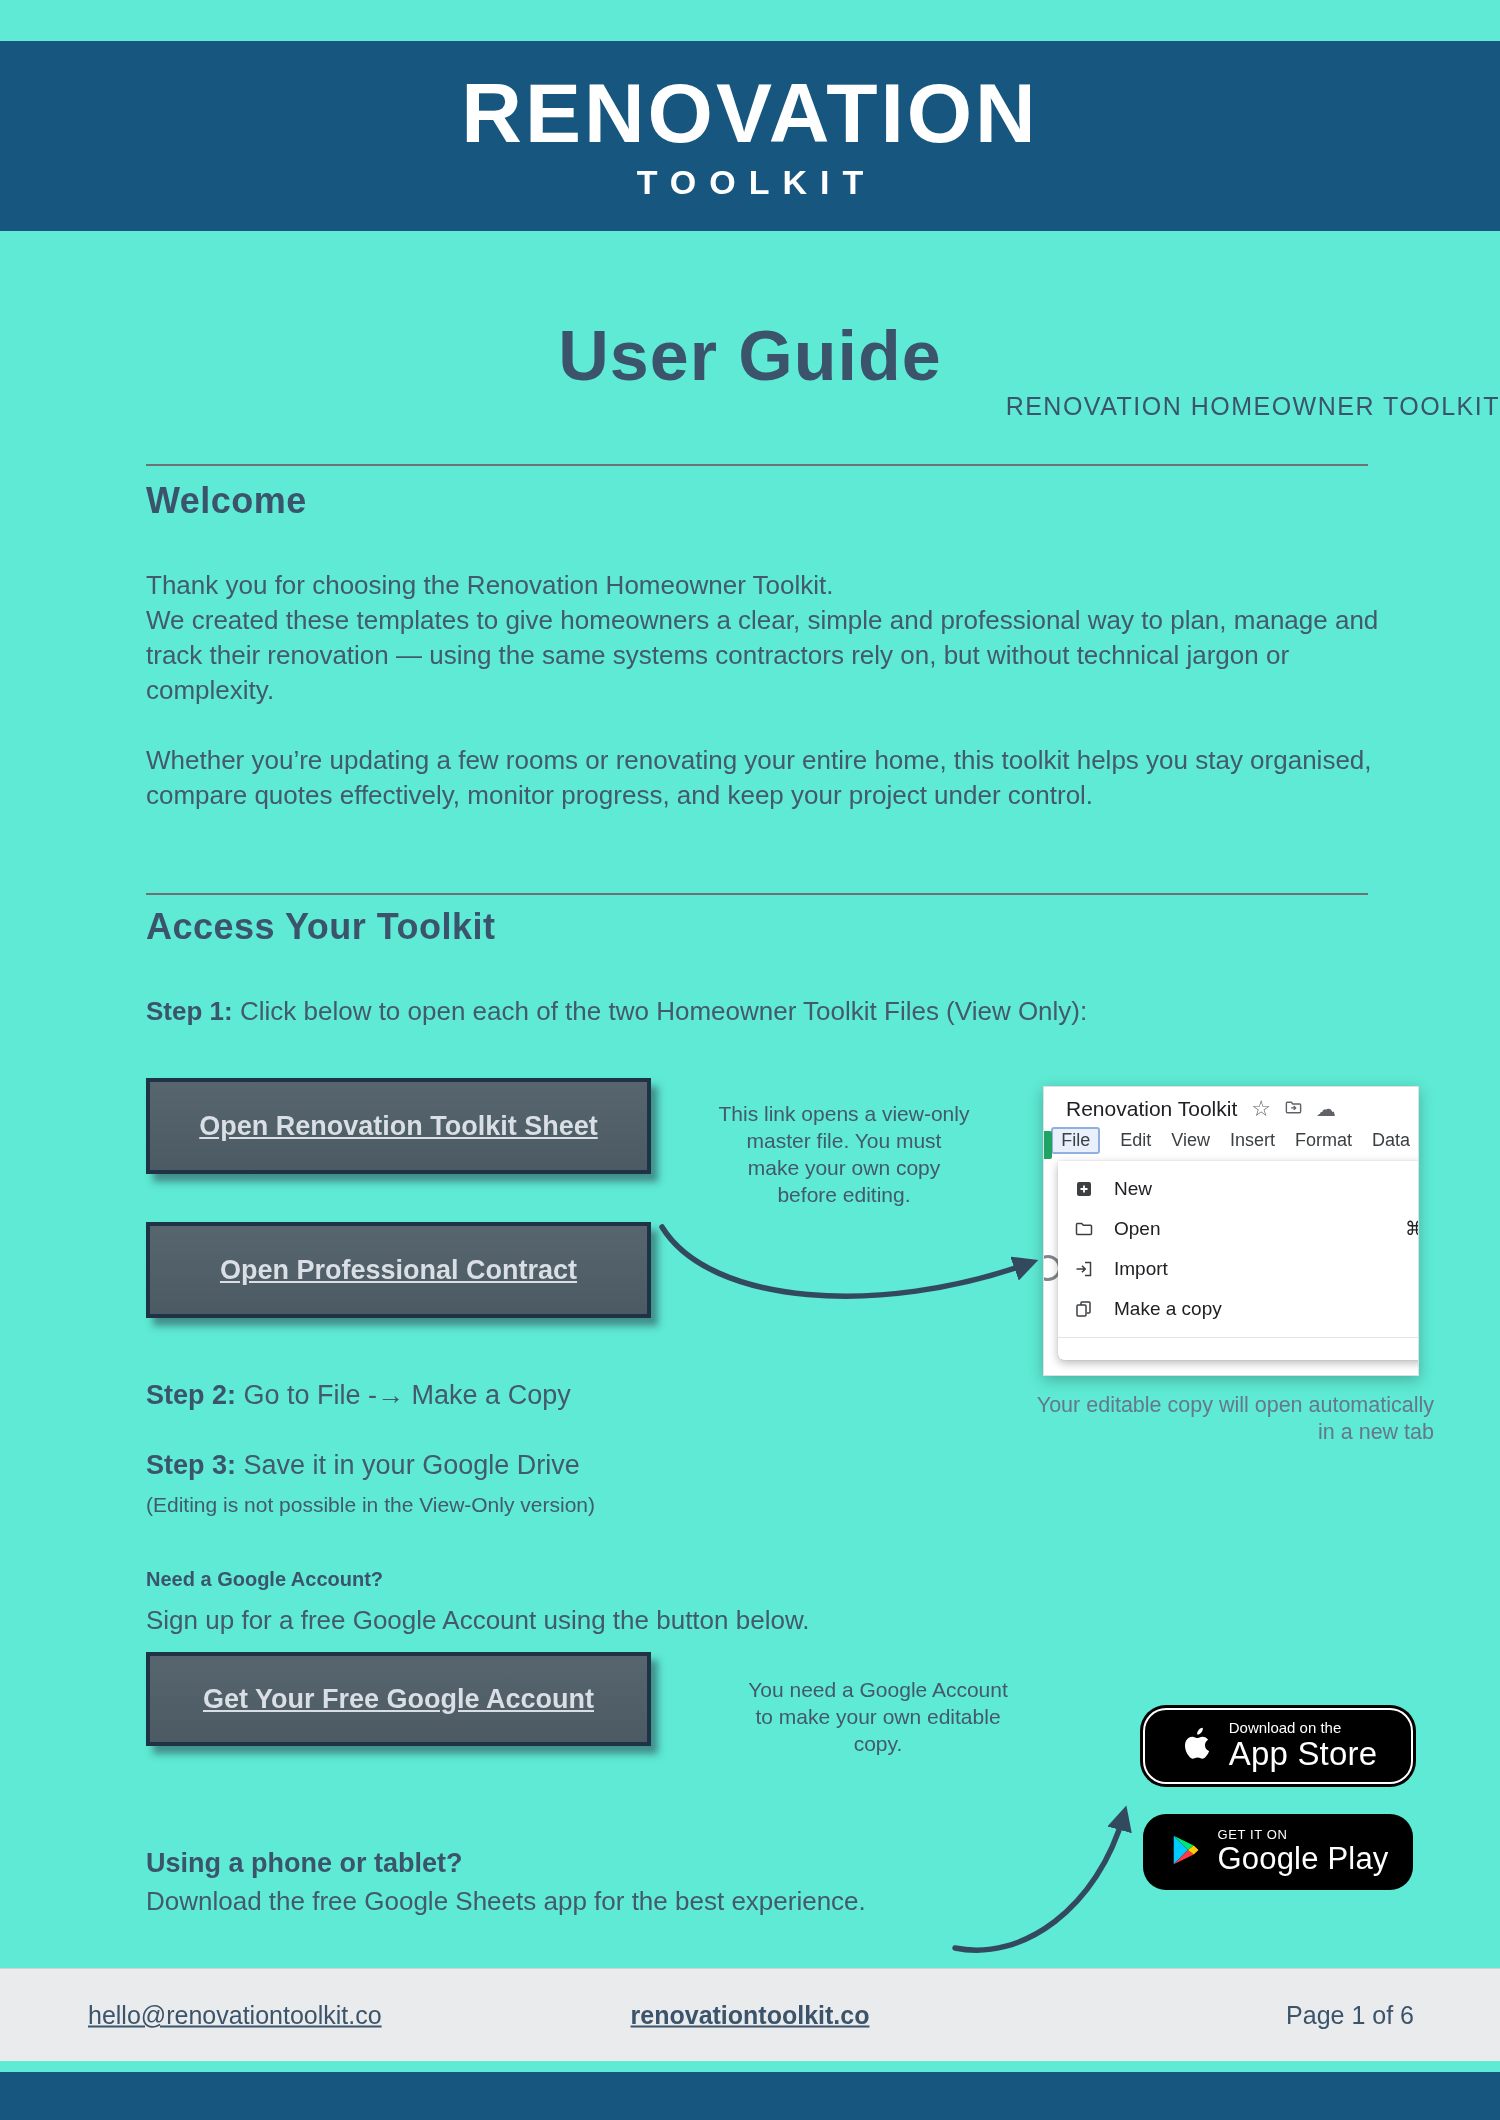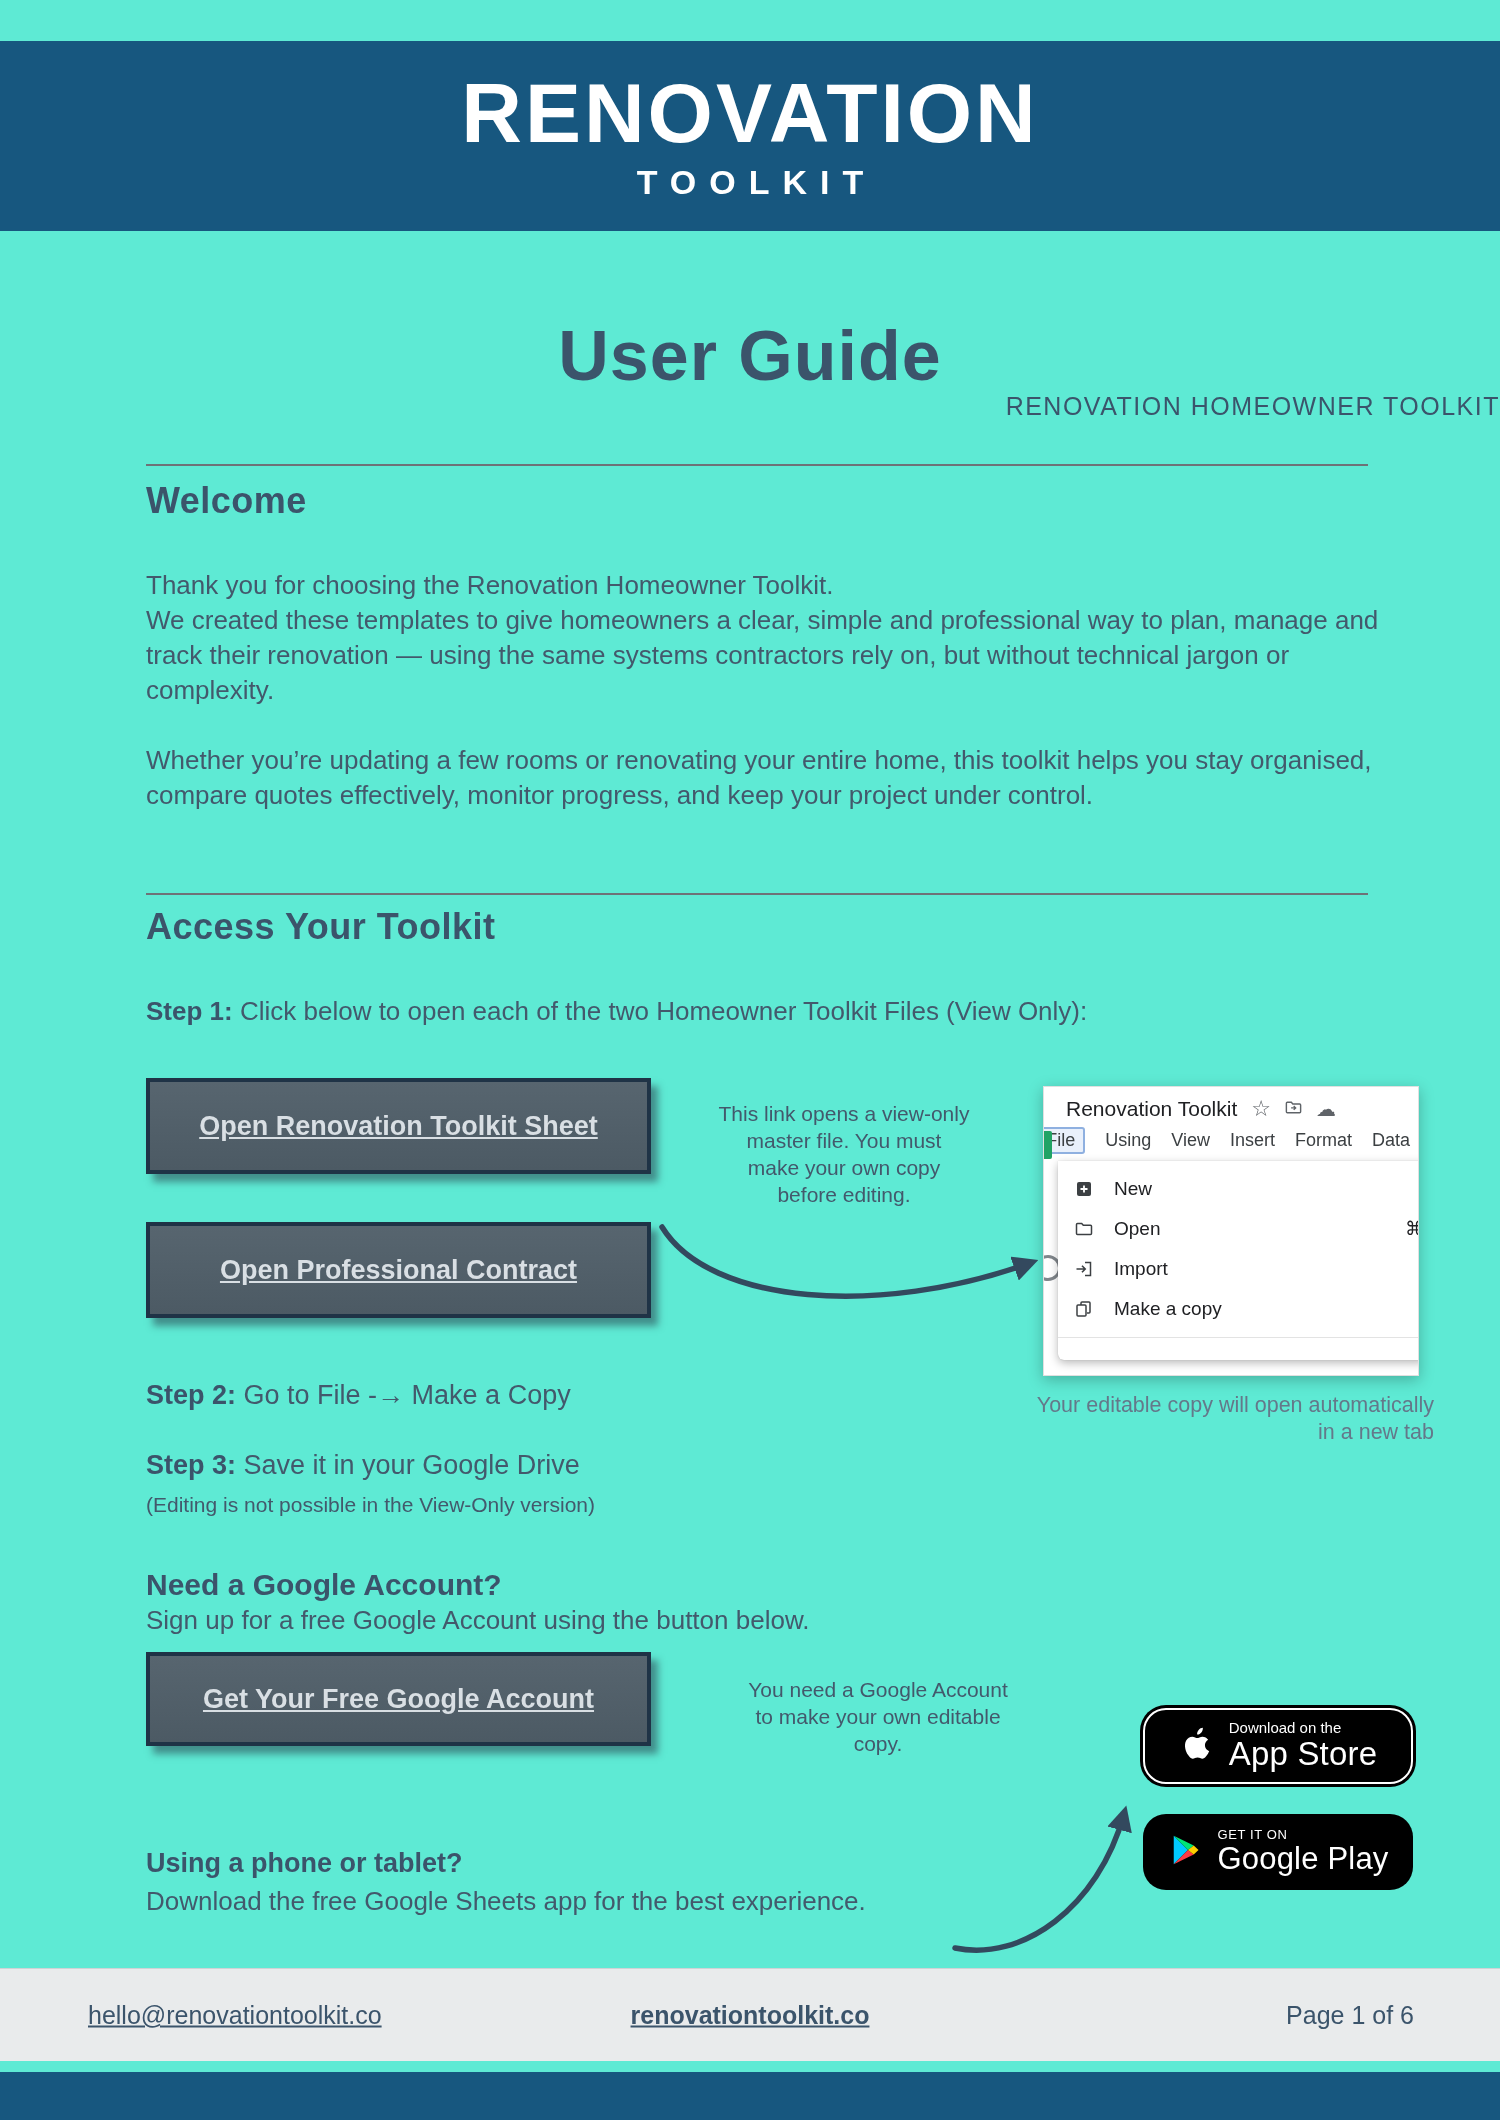--- a/index.html
+++ b/index.html
@@ -51,21 +51,21 @@
   .btn-sheet { top:1078px; }
   .btn-contract { top:1222px; }
   .btn-google { top:1652px; height:94px; }
 
   .side-note { position:absolute; font-size:21px; line-height:27px; color:#43596C; text-align:center; }
   .note-viewonly { left:718px; top:1100px; width:252px; }
   .note-account { left:742px; top:1676px; width:272px;text-align:center; }
   .caption { position:absolute; left:1026px; top:1392px; width:408px; text-align:right;
     font-size:21.5px; line-height:27px; color:#64788A; }
 
-  .need-heading { position:absolute; left:146px; top:1568px; font-size:30px; font-weight:bold; color:#3B546B; }
+  .need-heading { position:absolute; left:146px; top:1568px; font-size:20px; font-weight:bold; color:#3B546B; }
   .signup-text { position:absolute; left:146px; top:1605px; font-size:26px; color:#43596C; }
   .mobile-heading { position:absolute; left:146px; top:1848px; font-size:27px; font-weight:bold; color:#3B546B; }
   .mobile-text { position:absolute; left:146px; top:1886px; font-size:26px; color:#43596C; }
 
   
   .sheets-card {
     position:absolute; left:1043px; top:1086px; width:376px; height:290px; box-sizing:border-box;
     background:#fff; border:1px solid #e0e0e0; box-shadow:0 4px 14px rgba(0,0,0,0.25); overflow:hidden;
   }
   .sc-title-row { display:flex; align-items:center; padding:10px 16px 2px 22px; }
@@ -157,21 +157,21 @@
           <svg width="19" height="19" viewBox="0 0 20 20">
               <path d="M2.5 5.5 a1 1 0 0 1 1 -1 h4.2 l1.6 1.8 h7.2 a1 1 0 0 1 1 1 v7.2 a1 1 0 0 1 -1 1 H3.5 a1 1 0 0 1 -1 -1 z" fill="none" stroke="#5f6368" stroke-width="1.5"></path>
               <path d="M7.5 10.4 h4.6 M10.2 8.4 l2.1 2 -2.1 2" fill="none" stroke="#5f6368" stroke-width="1.4"></path>
             </svg>
         </span>
         <span class="sc-cloud">☁</span>
       </span>
     </div>
     <div class="sc-menubar">
       <span class="sc-menu active">File</span>
-      <span class="sc-menu">Using</span>
+      <span class="sc-menu">Edit</span>
       <span class="sc-menu">View</span>
       <span class="sc-menu">Insert</span>
       <span class="sc-menu">Format</span>
       <span class="sc-menu">Data</span>
     </div>
     <div class="sc-dropdown">
       <div class="sc-item">
         <span class="sc-ic">
           <svg width="20" height="20" viewBox="0 0 20 20">
               <rect x="3" y="3" width="14" height="14" rx="2" fill="#3c4043"></rect>

